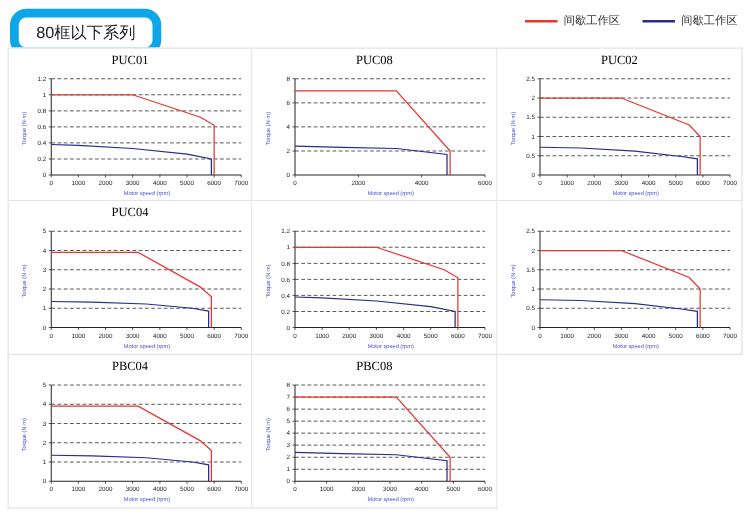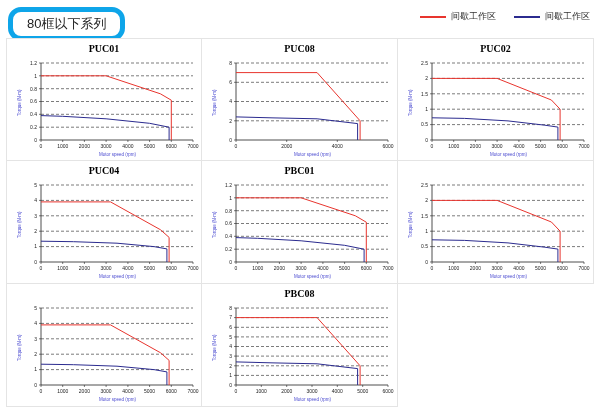--- a/index.html
+++ b/index.html
@@ -12,21 +12,21 @@
     overflow:hidden;
   }
   
   .header{
     position:relative;
     height:38px;
   }
   .tab{
     position:absolute;
     left:8px;top:7px;
-    border:5px solid #0ea5e9;
+    border:7px solid #0ea5e9;
     border-radius:13px;
     padding:5px 14px 6px 14px;
     font-size:13px;
     color:#222;
     background:#fff;
     line-height:1;
   }
   .legend{
     position:absolute;
     right:10px;top:10px;
@@ -57,21 +57,21 @@
     background:#fff;
   }
   .cell.first-col{border-left:1px solid #e4e4e4;}
   .cell.empty{border-color:#fff;border:none;}
 
   .c-title{
     position:absolute;
     top:4px;left:0;right:0;
     text-align:center;
     font-size:10px;
-    font-weight:bold;
+    font-weight:normal;
     font-family:"Liberation Serif", serif;
     color:#000;
   }
   .plotwrap{
     position:absolute;
     left:0;top:16px;
     width:196px;height:107px;
   }
   .plotwrap svg{display:block;}
   .ylab{
@@ -278,21 +278,20 @@
           <line x1="32" y1="8.0" x2="34" y2="8.0" stroke="#222" stroke-width="0.6"></line>
           <text class="tick" x="30" y="9.8" text-anchor="end">5</text>
           <polyline points="34.0,24.9 103.5,24.9 153.4,52.7 162.1,60.4 162.1,85.0" fill="none" stroke="#e8352e" stroke-width="1"></polyline>
           <polyline points="34.0,64.2 66.6,64.7 110.0,66.2 146.9,69.6 159.9,71.9 159.9,85.0" fill="none" stroke="#2b2b8f" stroke-width="1"></polyline>
         </svg>
         <div class="ylab" style="left: 10px; top: 60.5px;">Torque (N·m)</div>
         <div class="xlab" style="left: 92px; top: 97px;">Motor speed (rpm)</div>
       </div>
     </div>
     <div class="cell">
-      <div class="c-title">PBC01</div>
       <div class="plotwrap">
         <svg width="196" height="107" viewBox="0 0 196 107">
           <line x1="34" y1="72.2" x2="186" y2="72.2" stroke="#222" stroke-width="0.6" stroke-dasharray="3,2"></line>
           <line x1="34" y1="59.3" x2="186" y2="59.3" stroke="#222" stroke-width="0.6" stroke-dasharray="3,2"></line>
           <line x1="34" y1="46.5" x2="186" y2="46.5" stroke="#222" stroke-width="0.6" stroke-dasharray="3,2"></line>
           <line x1="34" y1="33.7" x2="186" y2="33.7" stroke="#222" stroke-width="0.6" stroke-dasharray="3,2"></line>
           <line x1="34" y1="20.8" x2="186" y2="20.8" stroke="#222" stroke-width="0.6" stroke-dasharray="3,2"></line>
           <line x1="34" y1="8.0" x2="186" y2="8.0" stroke="#222" stroke-width="0.6" stroke-dasharray="3,2"></line>
           <line x1="34" y1="8" x2="34" y2="85" stroke="#222" stroke-width="0.8"></line>
           <line x1="34" y1="85" x2="186" y2="85" stroke="#222" stroke-width="0.8"></line>
@@ -372,20 +371,21 @@
           <line x1="32" y1="8.0" x2="34" y2="8.0" stroke="#222" stroke-width="0.6"></line>
           <text class="tick" x="30" y="9.8" text-anchor="end">2.5</text>
           <polyline points="34.0,23.4 99.1,23.4 153.4,45.0 162.1,54.2 162.1,85.0" fill="none" stroke="#e8352e" stroke-width="1"></polyline>
           <polyline points="34.0,62.8 66.6,63.4 110.0,65.9 146.9,70.2 159.9,72.1 159.9,85.0" fill="none" stroke="#2b2b8f" stroke-width="1"></polyline>
         </svg>
         <div class="ylab" style="left: 10px; top: 60.5px;">Torque (N·m)</div>
         <div class="xlab" style="left: 92px; top: 97px;">Motor speed (rpm)</div>
       </div>
     </div>
     <div class="cell first-col">
+      <div class="c-title">PBC04</div>
       <div class="plotwrap">
         <svg width="196" height="107" viewBox="0 0 196 107">
           <line x1="34" y1="69.6" x2="186" y2="69.6" stroke="#222" stroke-width="0.6" stroke-dasharray="3,2"></line>
           <line x1="34" y1="54.2" x2="186" y2="54.2" stroke="#222" stroke-width="0.6" stroke-dasharray="3,2"></line>
           <line x1="34" y1="38.8" x2="186" y2="38.8" stroke="#222" stroke-width="0.6" stroke-dasharray="3,2"></line>
           <line x1="34" y1="23.4" x2="186" y2="23.4" stroke="#222" stroke-width="0.6" stroke-dasharray="3,2"></line>
           <line x1="34" y1="8.0" x2="186" y2="8.0" stroke="#222" stroke-width="0.6" stroke-dasharray="3,2"></line>
           <line x1="34" y1="8" x2="34" y2="85" stroke="#222" stroke-width="0.8"></line>
           <line x1="34" y1="85" x2="186" y2="85" stroke="#222" stroke-width="0.8"></line>
           <line x1="34.0" y1="85" x2="34.0" y2="87" stroke="#222" stroke-width="0.6"></line>

